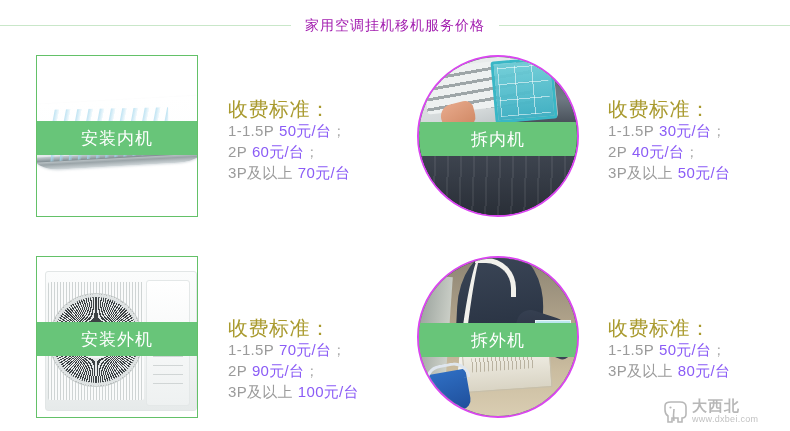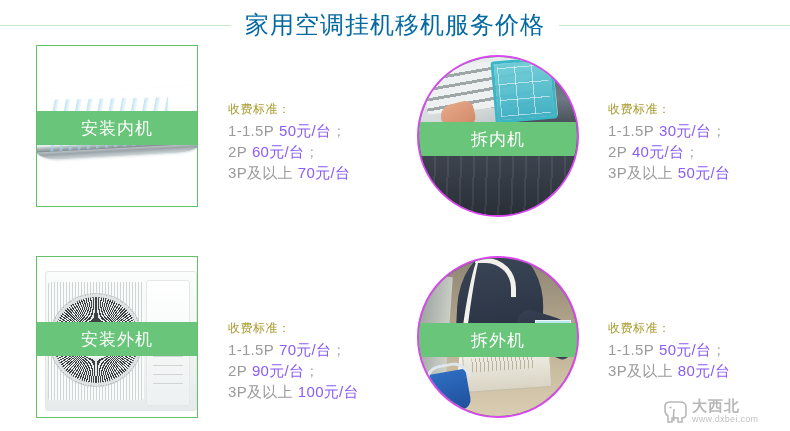--- a/index.html
+++ b/index.html
@@ -27,32 +27,32 @@
     justify-content: center;
   }
   .header .rule {
     flex: 1 1 auto;
     height: 1px;
     background: #c9e7c9;
   }
   .header .title {
     flex: 0 0 auto;
     padding: 0 14px;
-    font-size: 24px;
+    font-size: 14px;
     letter-spacing: 1px;
-    color: #0369a1;
+    color: #a21caf;
     white-space: nowrap;
     line-height: 1;
   }
 
   
   .cell {
     position: absolute;
   }
-  .cell-tl { left: 36px;  top: 45px;  }
+  .cell-tl { left: 36px;  top: 55px;  }
   .cell-tr { left: 417px; top: 55px;  }
   .cell-bl { left: 36px;  top: 256px; }
   .cell-br { left: 417px; top: 256px; }
 
   
   .photo-square {
     position: relative;
     width: 162px;
     height: 162px;
     border: 1px solid #63c168;
@@ -369,21 +369,21 @@
   .price-block {
     position: absolute;
     white-space: nowrap;
   }
   .pb-tl { left: 228px; top: 99px; }
   .pb-tr { left: 608px; top: 99px; }
   .pb-bl { left: 228px; top: 318px; }
   .pb-br { left: 608px; top: 318px; }
 
   .price-heading {
-    font-size: 12px;
+    font-size: 20px;
     line-height: 21px;
     color: #a99a2e;
     letter-spacing: .5px;
   }
   .price-row {
     font-size: 15px;
     line-height: 21px;
     color: #9b9b9b;
     letter-spacing: .3px;
   }

